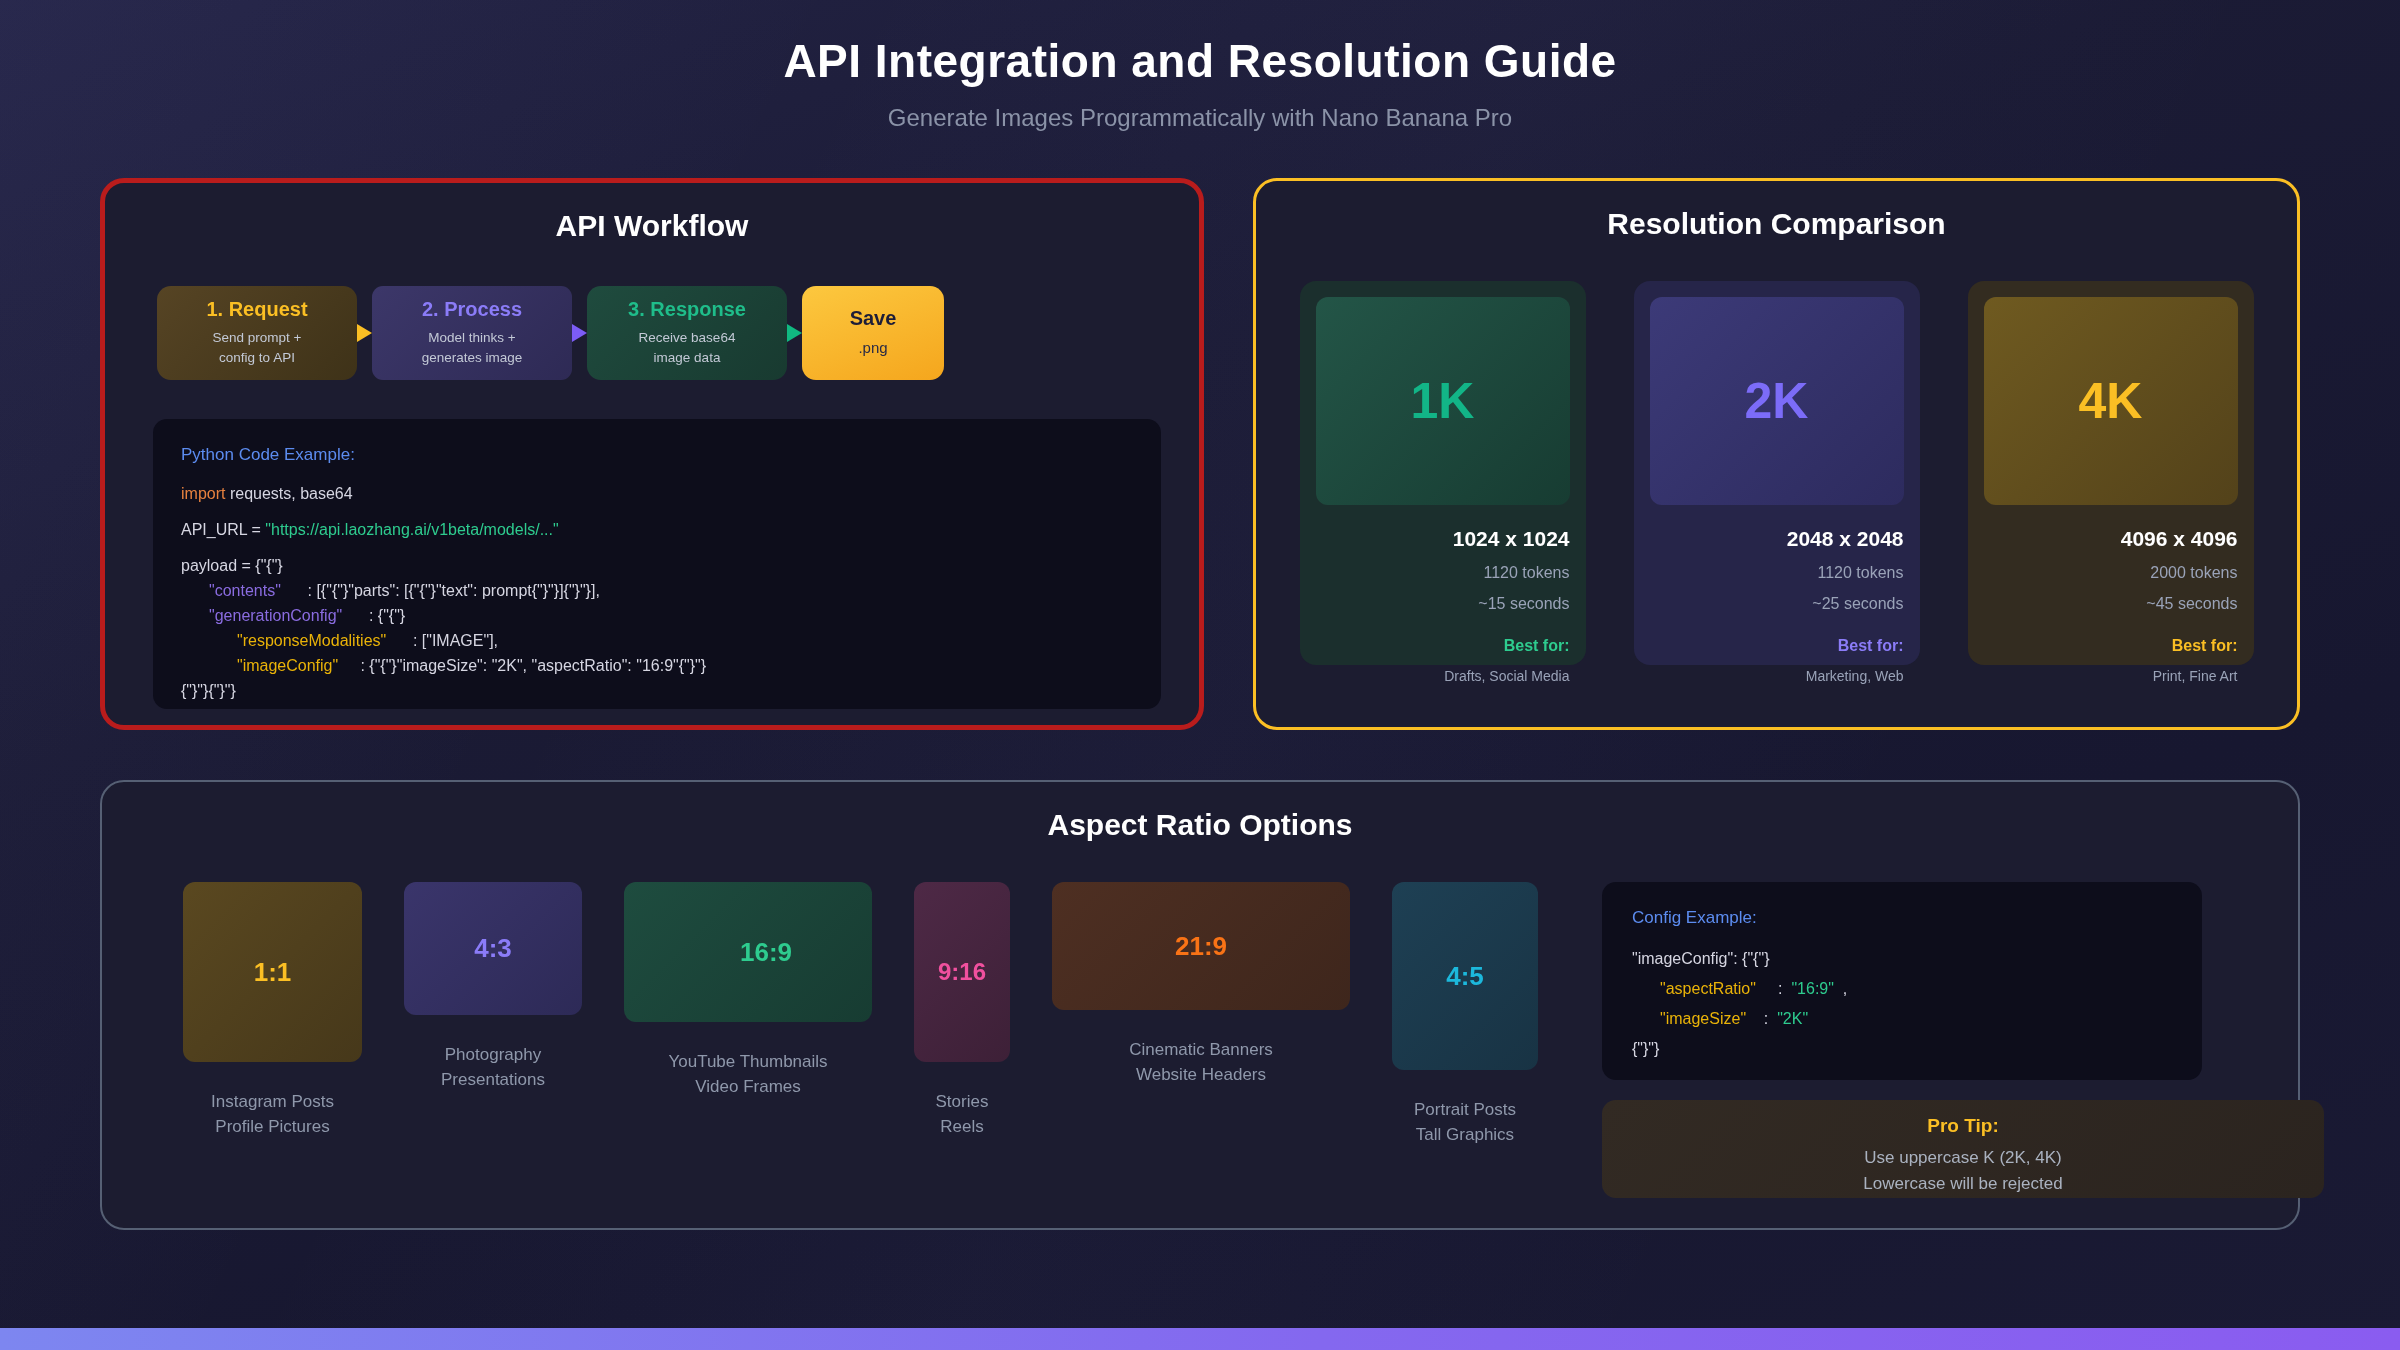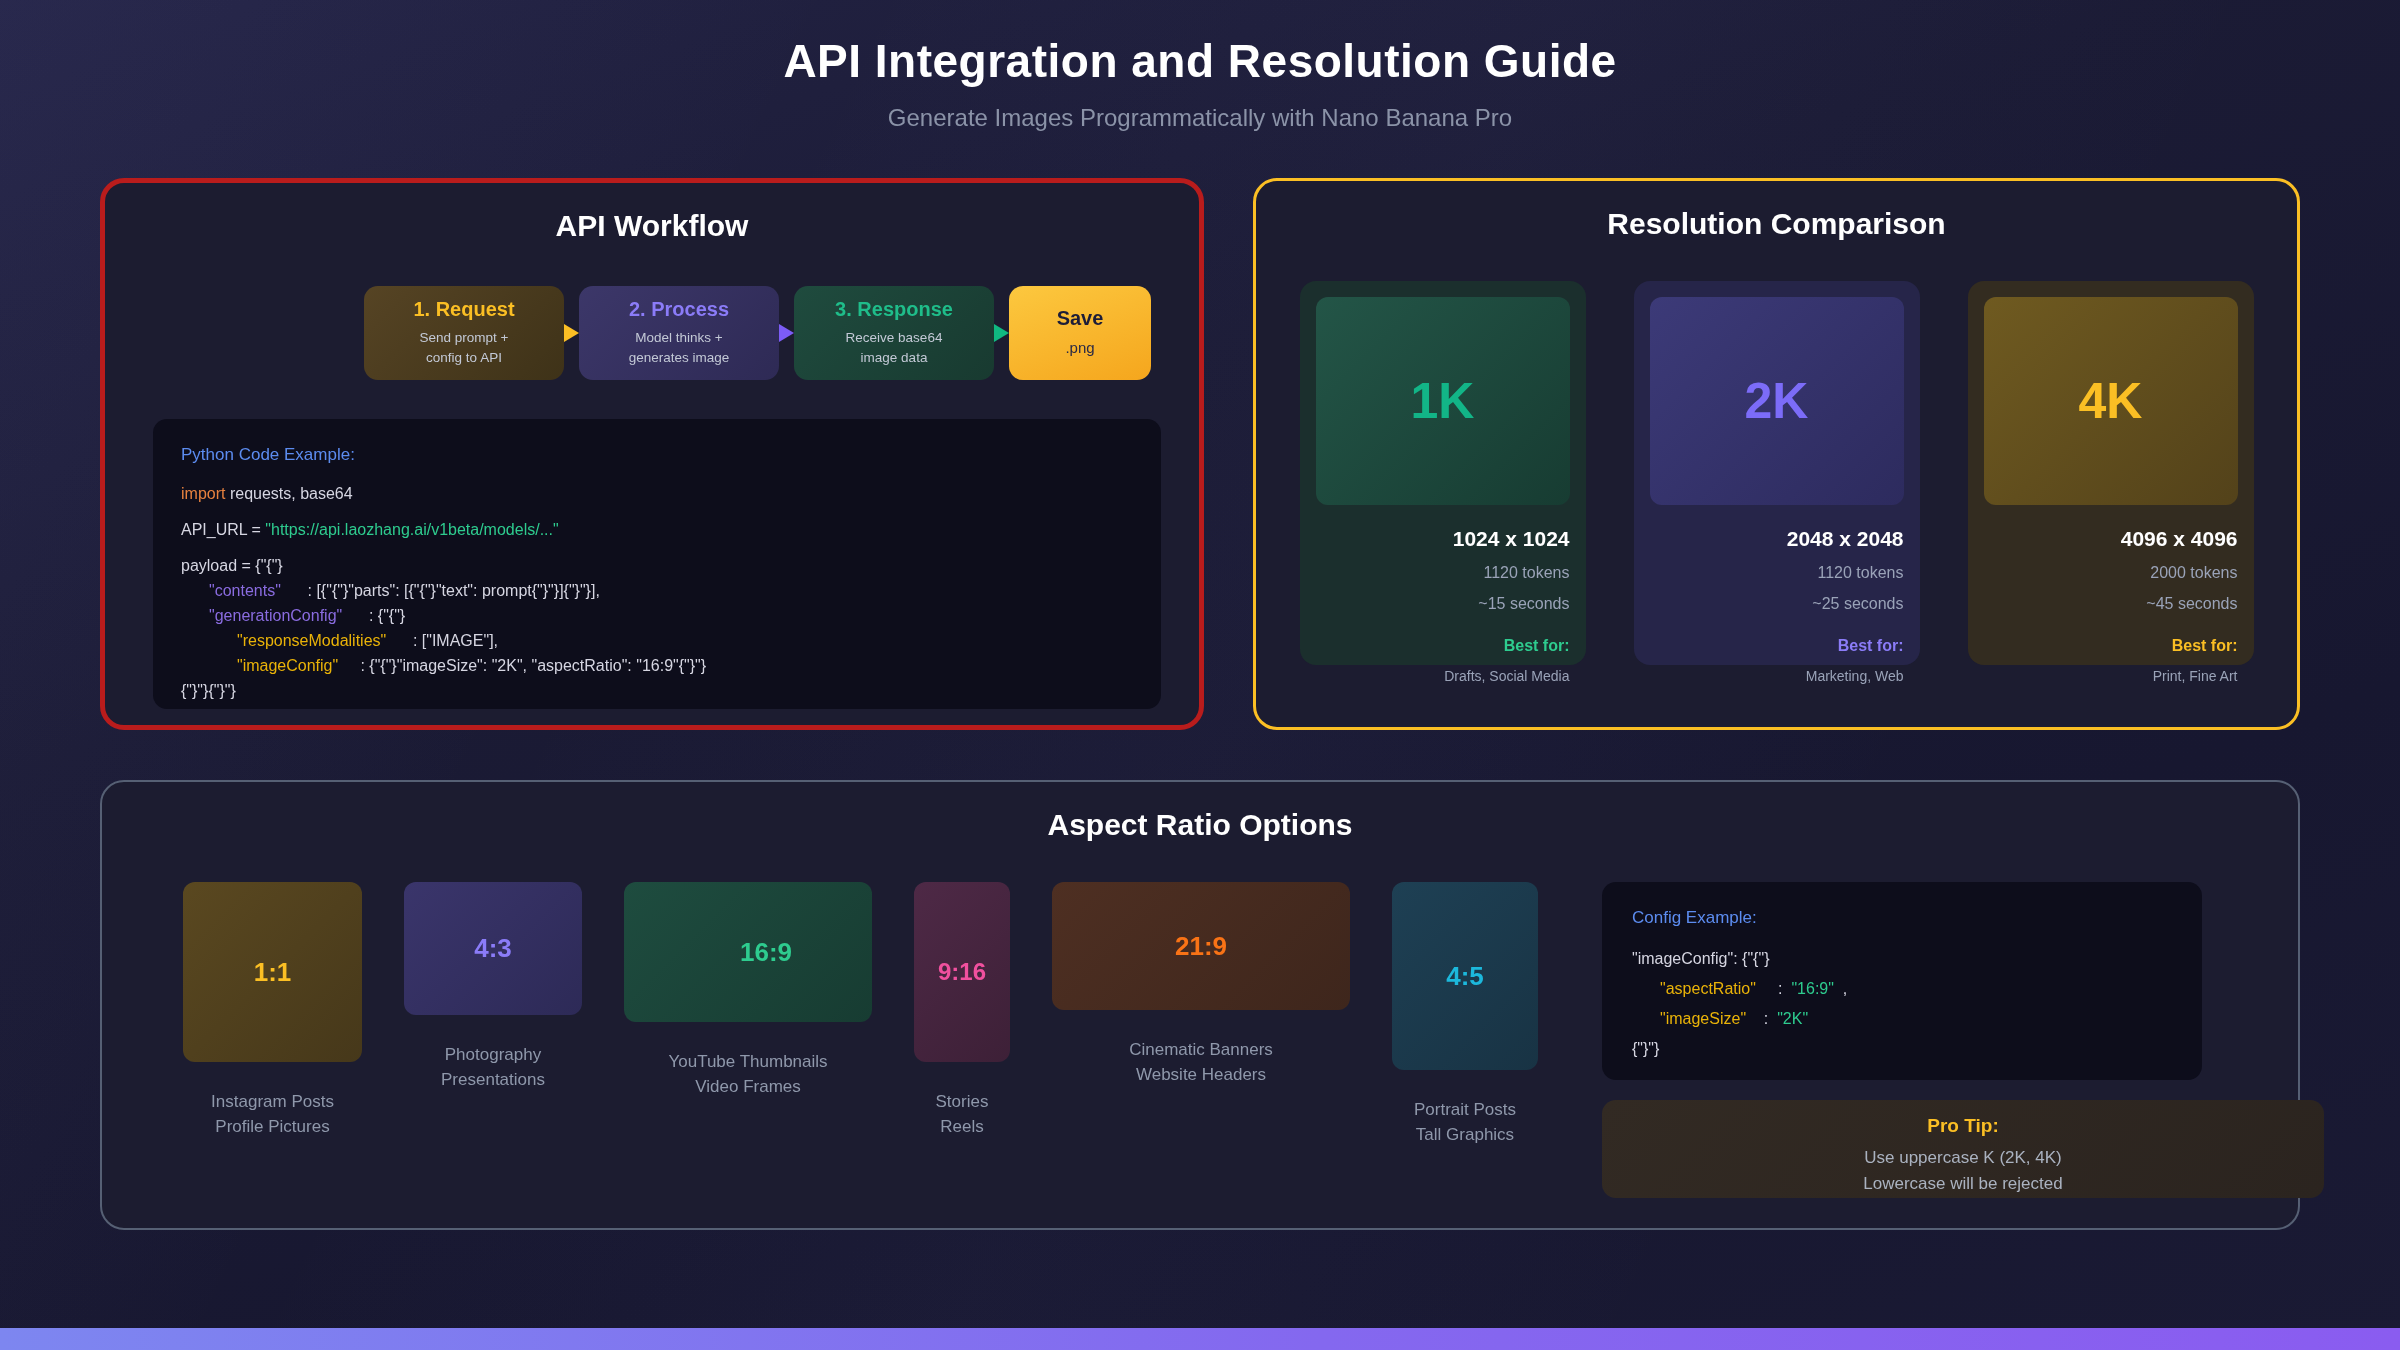--- a/index.html
+++ b/index.html
@@ -26,31 +26,31 @@
   .panel-resolution{ left:1253px; top:178px; width:1047px; height:552px; border:3px solid #fbbf24; }
   .panel-aspect    { left:100px;  top:780px; width:2200px; height:450px; border:2px solid #566074; }
   .panel-title {
     position:absolute; top:26px; left:0; right:0;
     text-align:center; font-size:30px; font-weight:bold; color:#ffffff;
   }
 
   
   .steps-row {
     position:absolute; left:52px; right:48px; top:102px; height:96px;
-    display:flex; align-items:center; justify-content:flex-end;
+    display:flex; align-items:center; justify-content:flex-start;
   }
   .step {
     width:200px; height:94px; border-radius:14px;
     display:flex; flex-direction:column; align-items:center; justify-content:center; gap:7px;
   }
   .step-title { font-size:20px; font-weight:bold; }
   .step-desc  { font-size:13.5px; line-height:1.45; color:#c3c9d6; text-align:center; }
   .theme-amber  { background:linear-gradient(135deg,#564424,#3e3218); }
   .theme-amber  .step-title { color:#fbbf24; }
-  .theme-purple { background:linear-gradient(135deg,#3c3769,#2e2a55); }
+  .theme-purple { background:linear-gradient(135deg,#3c3769,#2e2a55);border-radius:11px; }
   .theme-purple .step-title { color:#8b7cf8; }
   .theme-green  { background:linear-gradient(135deg,#1f4b3e,#183a30); }
   .theme-green  .step-title { color:#1fbd8a; }
   .theme-save   { width:142px; background:linear-gradient(160deg,#fcc83f,#f5a61d); }
   .theme-save   .step-title { color:#1d1d38; }
   .theme-save   .step-desc  { color:#2a2a45; font-size:15px; }
   .flow-arrow {
     width:0; height:0;
     border-top:9px solid transparent; border-bottom:9px solid transparent;
     border-left:15px solid #fbbf24;

